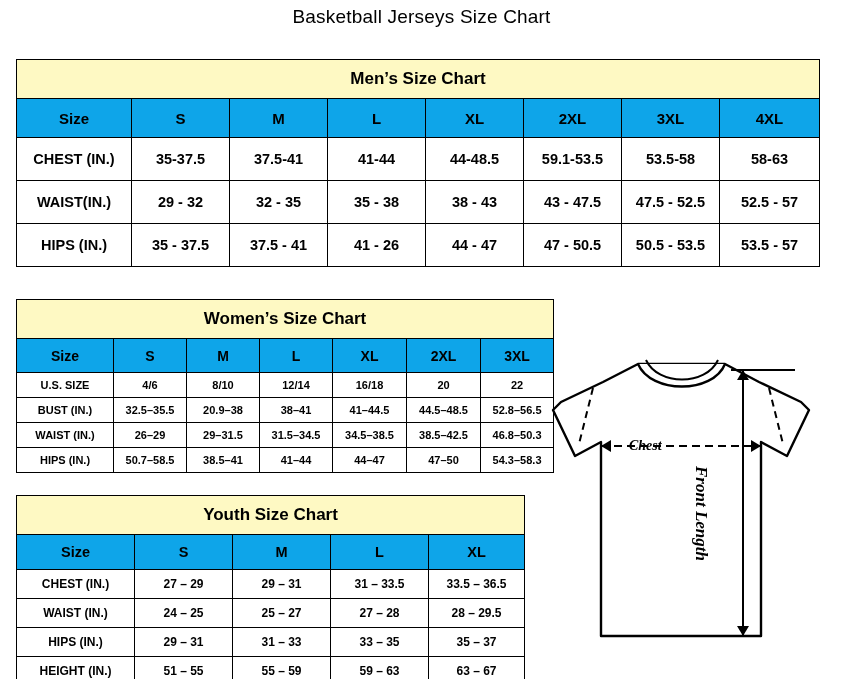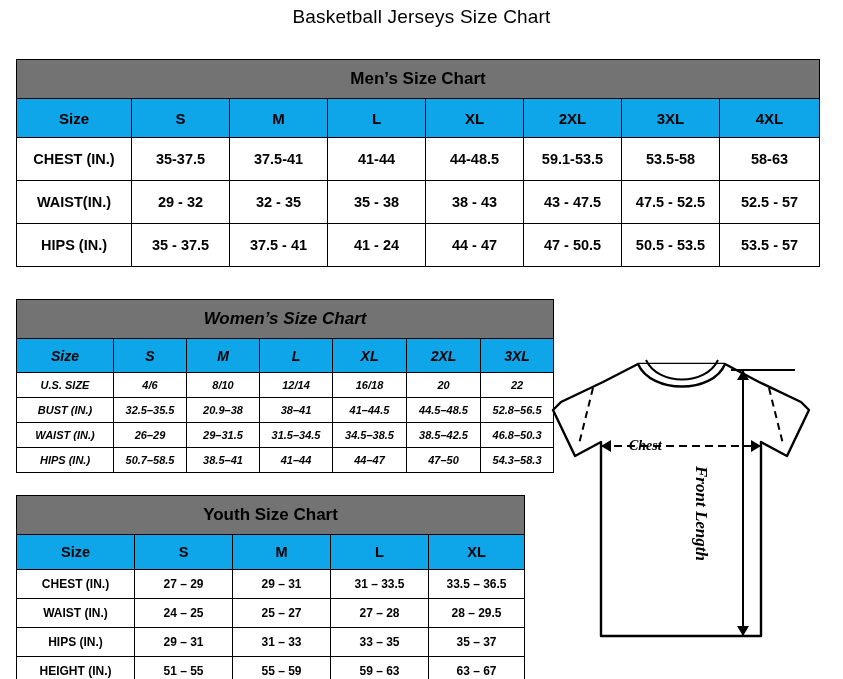--- a/index.html
+++ b/index.html
@@ -33,21 +33,21 @@
     background: #ffffff;
   }
   table.chart td, table.chart th {
     border: 1px solid #000000;
     text-align: center;
     vertical-align: middle;
     padding: 0;
     font-weight: bold;
   }
   .caption-cell {
-    background: #737373;
+    background: #fef9c3;
     font-size: 17px;
     font-weight: bold;
   }
   .hdr-cell {
     background: #0ea5e9;
   }
 
   
   #mens-table {
     left: 16px;
@@ -57,21 +57,20 @@
   #mens-table .caption-cell { height: 38px; }
   #mens-table tr.hdr td { height: 38px; font-size: 15px; }
   #mens-table tr.data td { height: 42px; font-size: 14.5px; }
   #mens-table td.rowlabel { font-size: 14px; }
 
   
   #womens-table {
     left: 16px;
     top: 299px;
     width: 537px;
-    font-style: italic;
   }
   #womens-table .caption-cell { height: 38px; }
   #womens-table tr.hdr td { height: 33px; font-size: 14px; }
   #womens-table tr.data td { height: 24px; font-size: 11px; }
   #womens-table td.rowlabel { font-size: 11px; border-radius: 7px; }
 
   
   #youth-table {
     left: 16px;
     top: 495px;
@@ -160,21 +159,21 @@
       <td>35 - 38</td>
       <td>38 - 43</td>
       <td>43 - 47.5</td>
       <td>47.5 - 52.5</td>
       <td>52.5 - 57</td>
     </tr>
     <tr class="data">
       <td class="rowlabel">HIPS (IN.)</td>
       <td>35 - 37.5</td>
       <td>37.5 - 41</td>
-      <td>41 - 24</td>
+      <td>41 - 26</td>
       <td>44 - 47</td>
       <td>47 - 50.5</td>
       <td>50.5 - 53.5</td>
       <td>53.5 - 57</td>
     </tr>
   </tbody>
 </table>
 
 <table class="chart" id="womens-table">
   <colgroup>

